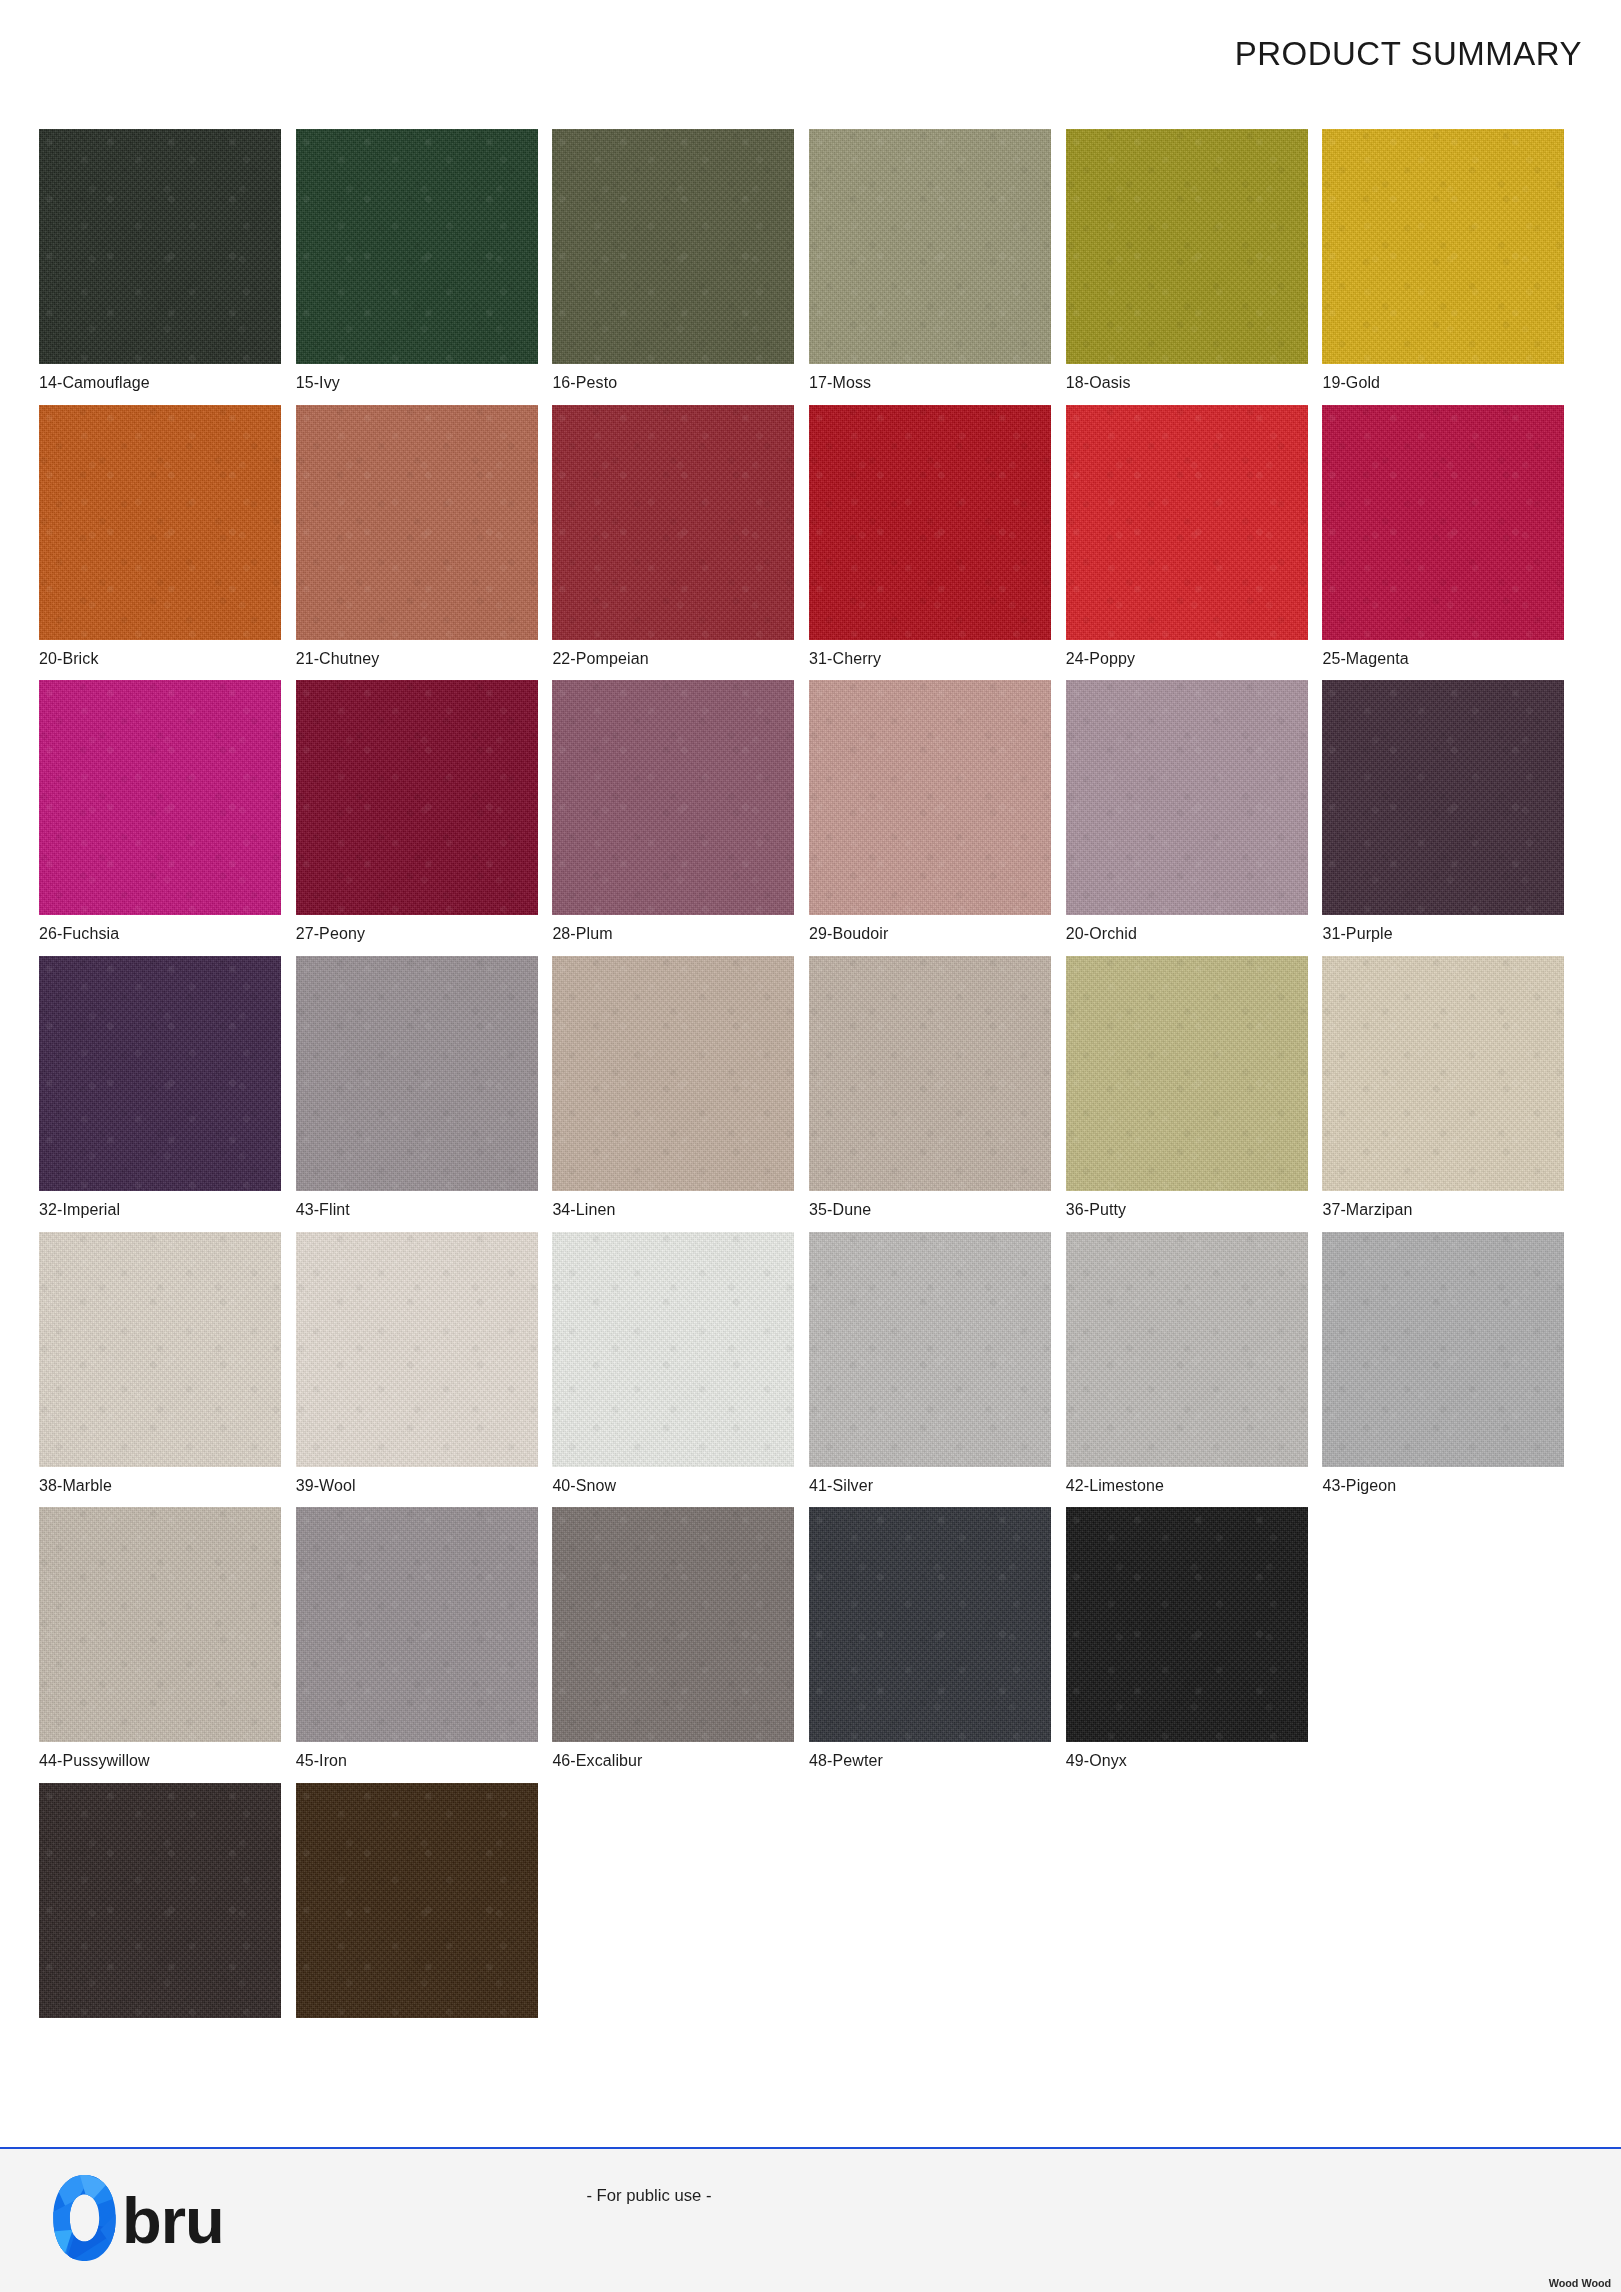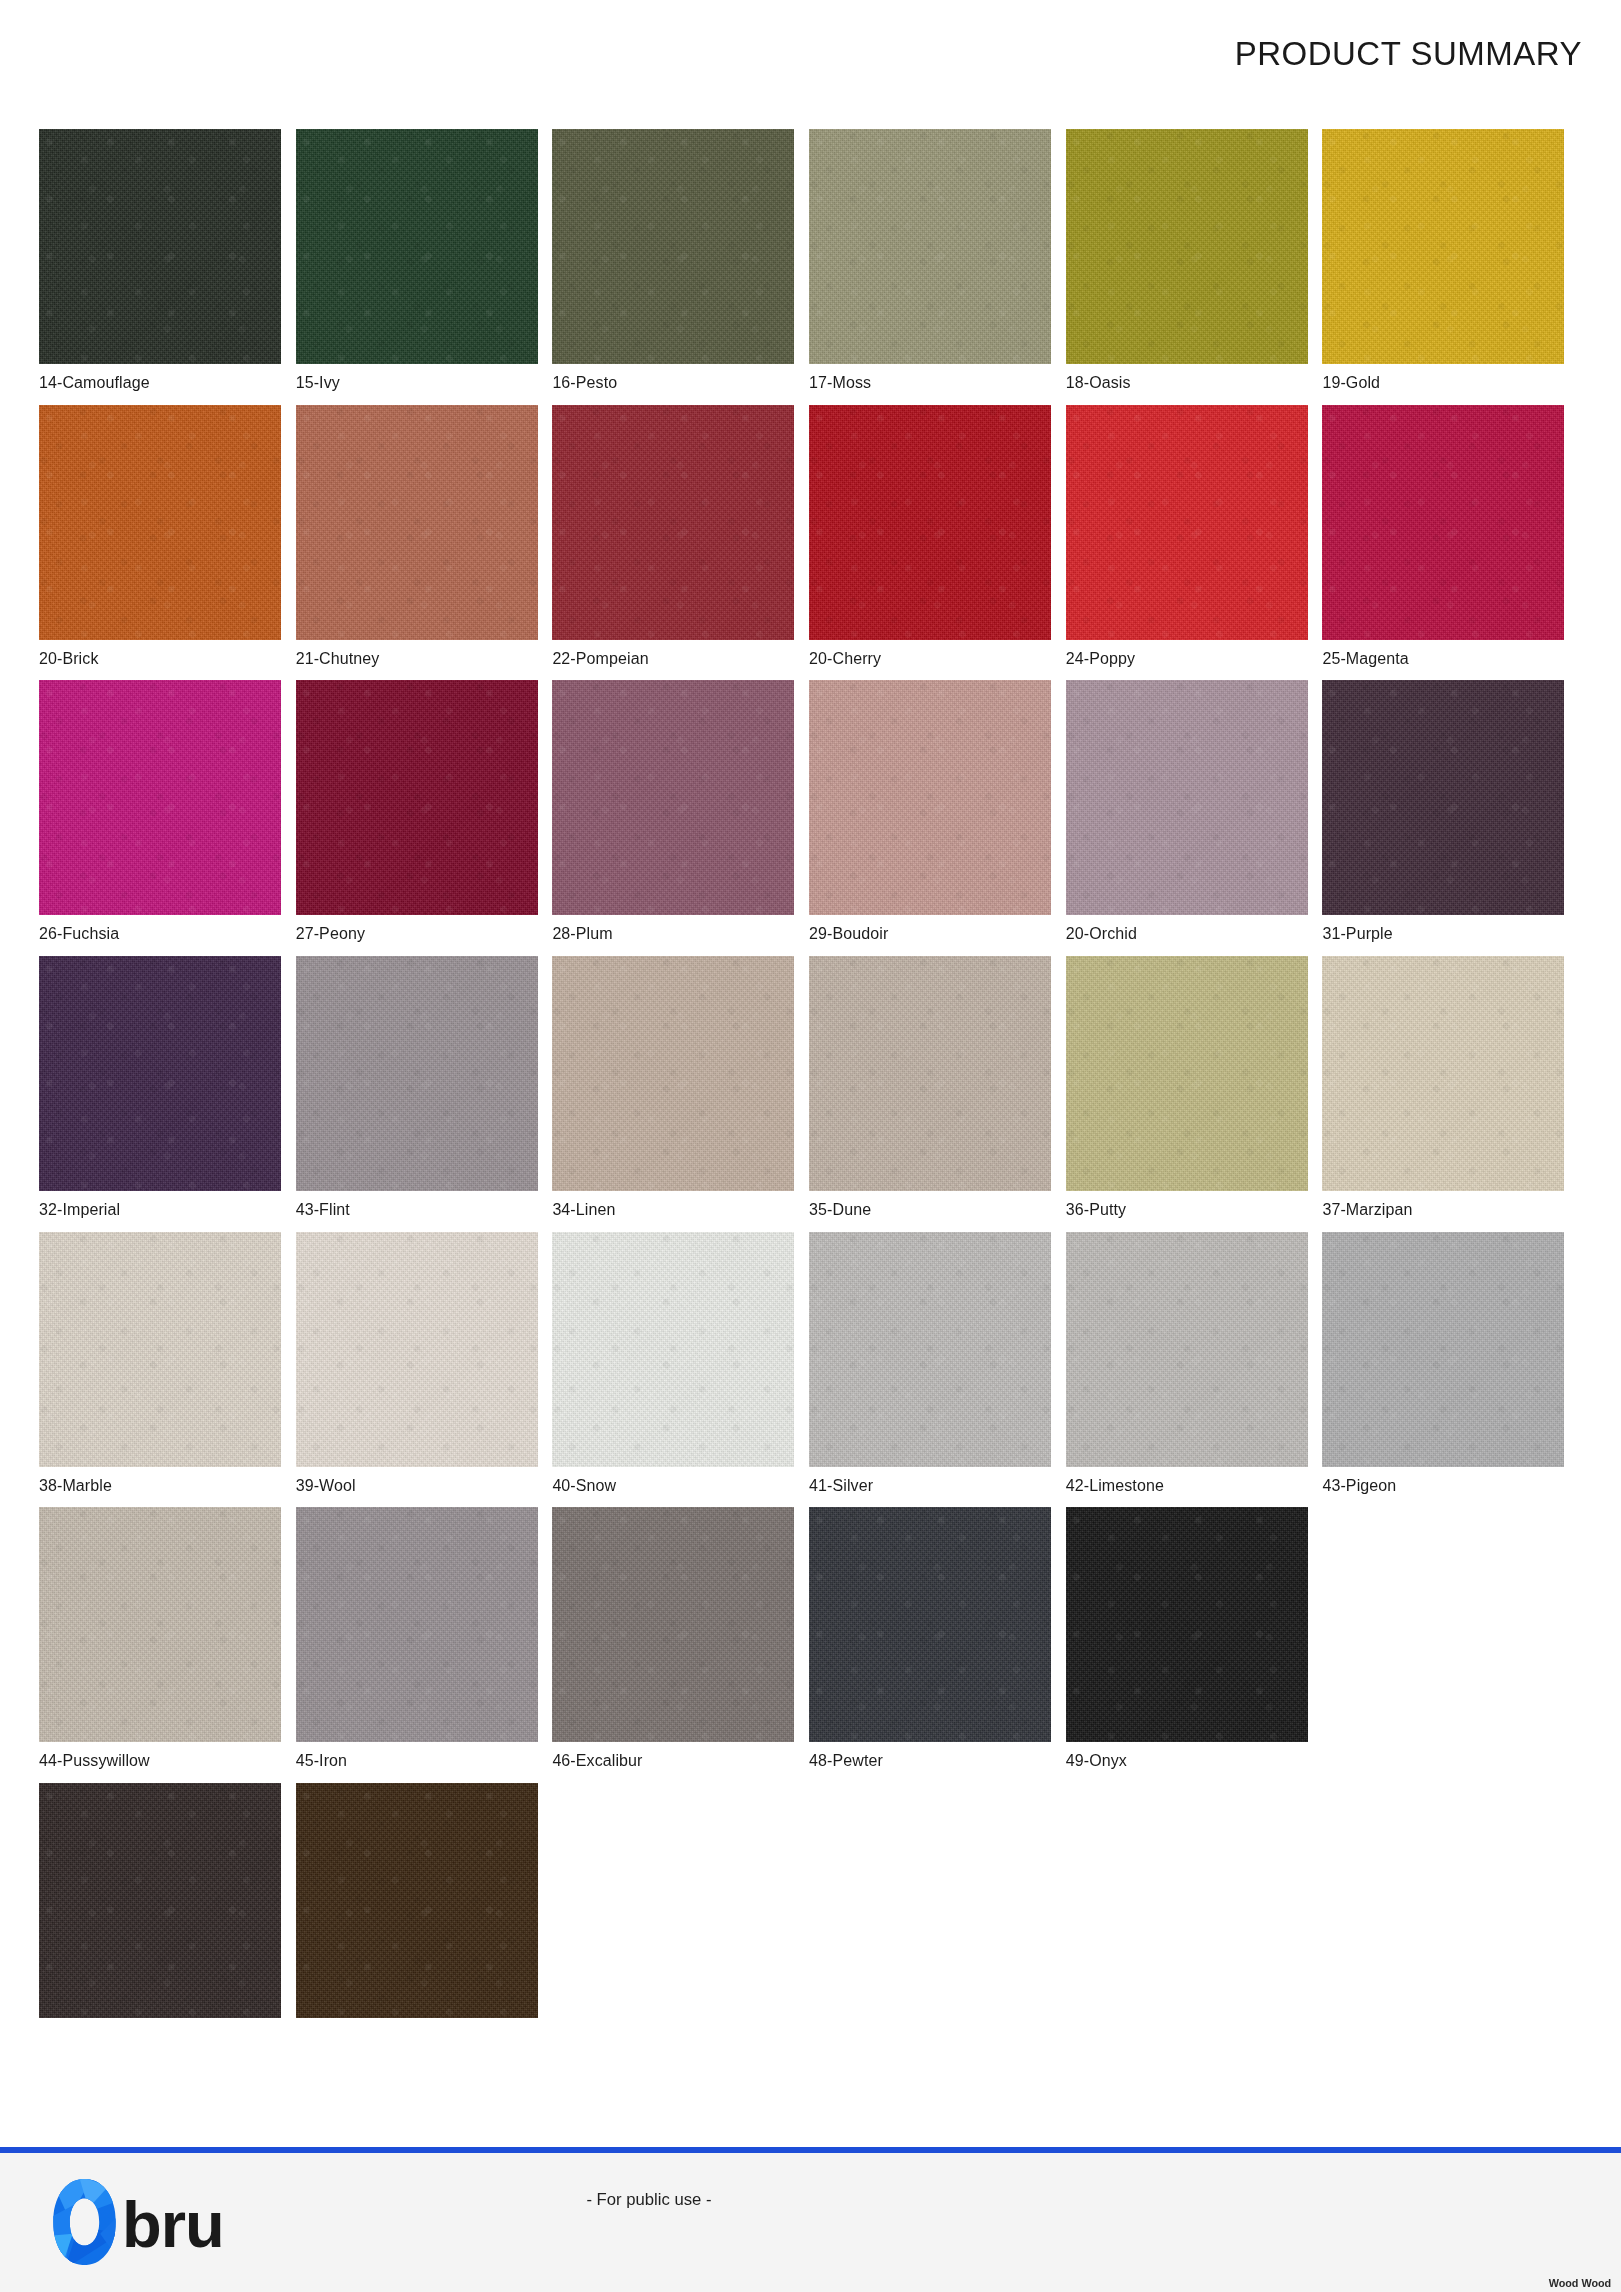--- a/index.html
+++ b/index.html
@@ -104,21 +104,21 @@
   }
 
   
   #footer {
     position: absolute;
     left: 0;
     bottom: 0;
     width: 1621px;
     height: 146px;
     background: #f4f4f4;
-    border-top: 6px solid #1d4ed8;
+    border-top: 2px solid #1d4ed8;
   }
 
   #brand-logo {
     position: absolute;
     left: 49px;
     top: 21.6px;
     display: flex;
     align-items: center;
     gap: 2px;
   }
@@ -203,21 +203,21 @@
         <div class="swatch-cell">
           <div class="swatch-chip" title="21-Chutney" style="background-color: rgb(180, 103, 79);"></div>
           <div class="swatch-label">21-Chutney</div>
         </div>
         <div class="swatch-cell">
           <div class="swatch-chip" title="22-Pompeian" style="background-color: rgb(146, 35, 46);"></div>
           <div class="swatch-label">22-Pompeian</div>
         </div>
         <div class="swatch-cell">
           <div class="swatch-chip" title="23-Cherry" style="background-color: rgb(176, 11, 24);"></div>
-          <div class="swatch-label">20-Cherry</div>
+          <div class="swatch-label">31-Cherry</div>
         </div>
         <div class="swatch-cell">
           <div class="swatch-chip" title="24-Poppy" style="background-color: rgb(217, 32, 38);"></div>
           <div class="swatch-label">24-Poppy</div>
         </div>
         <div class="swatch-cell">
           <div class="swatch-chip" title="25-Magenta" style="background-color: rgb(184, 11, 63);"></div>
           <div class="swatch-label">25-Magenta</div>
         </div>
       </div>

